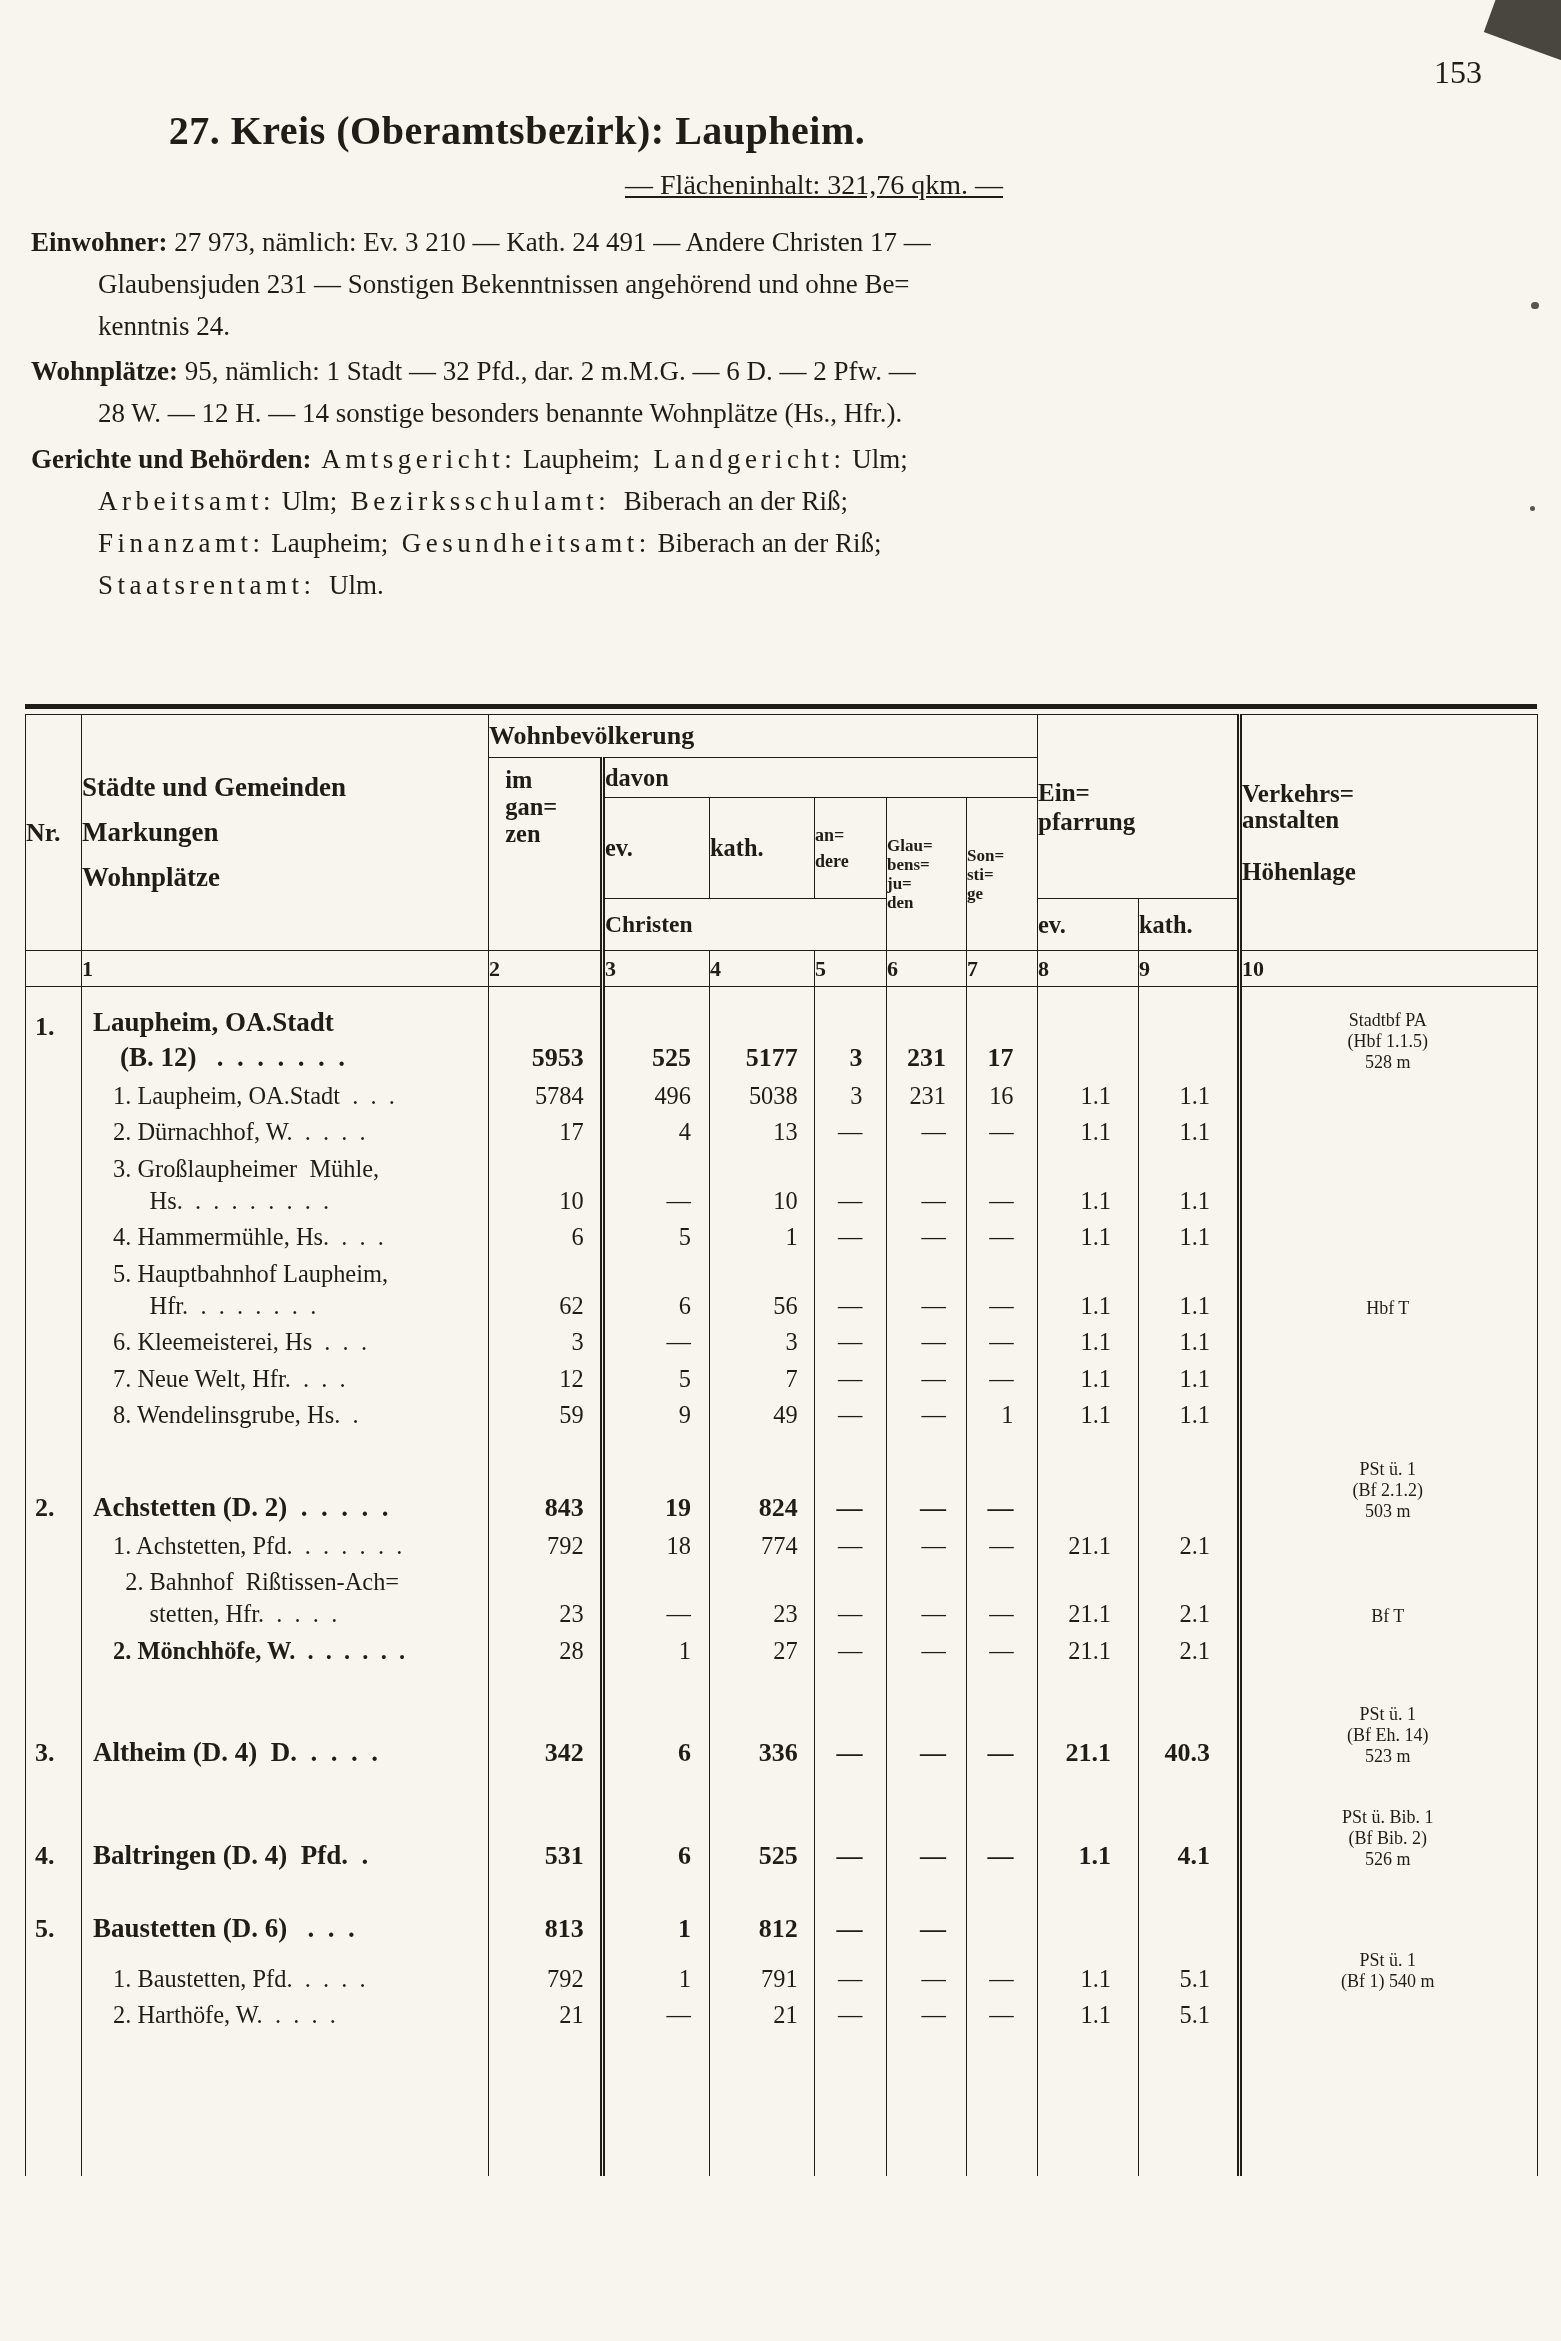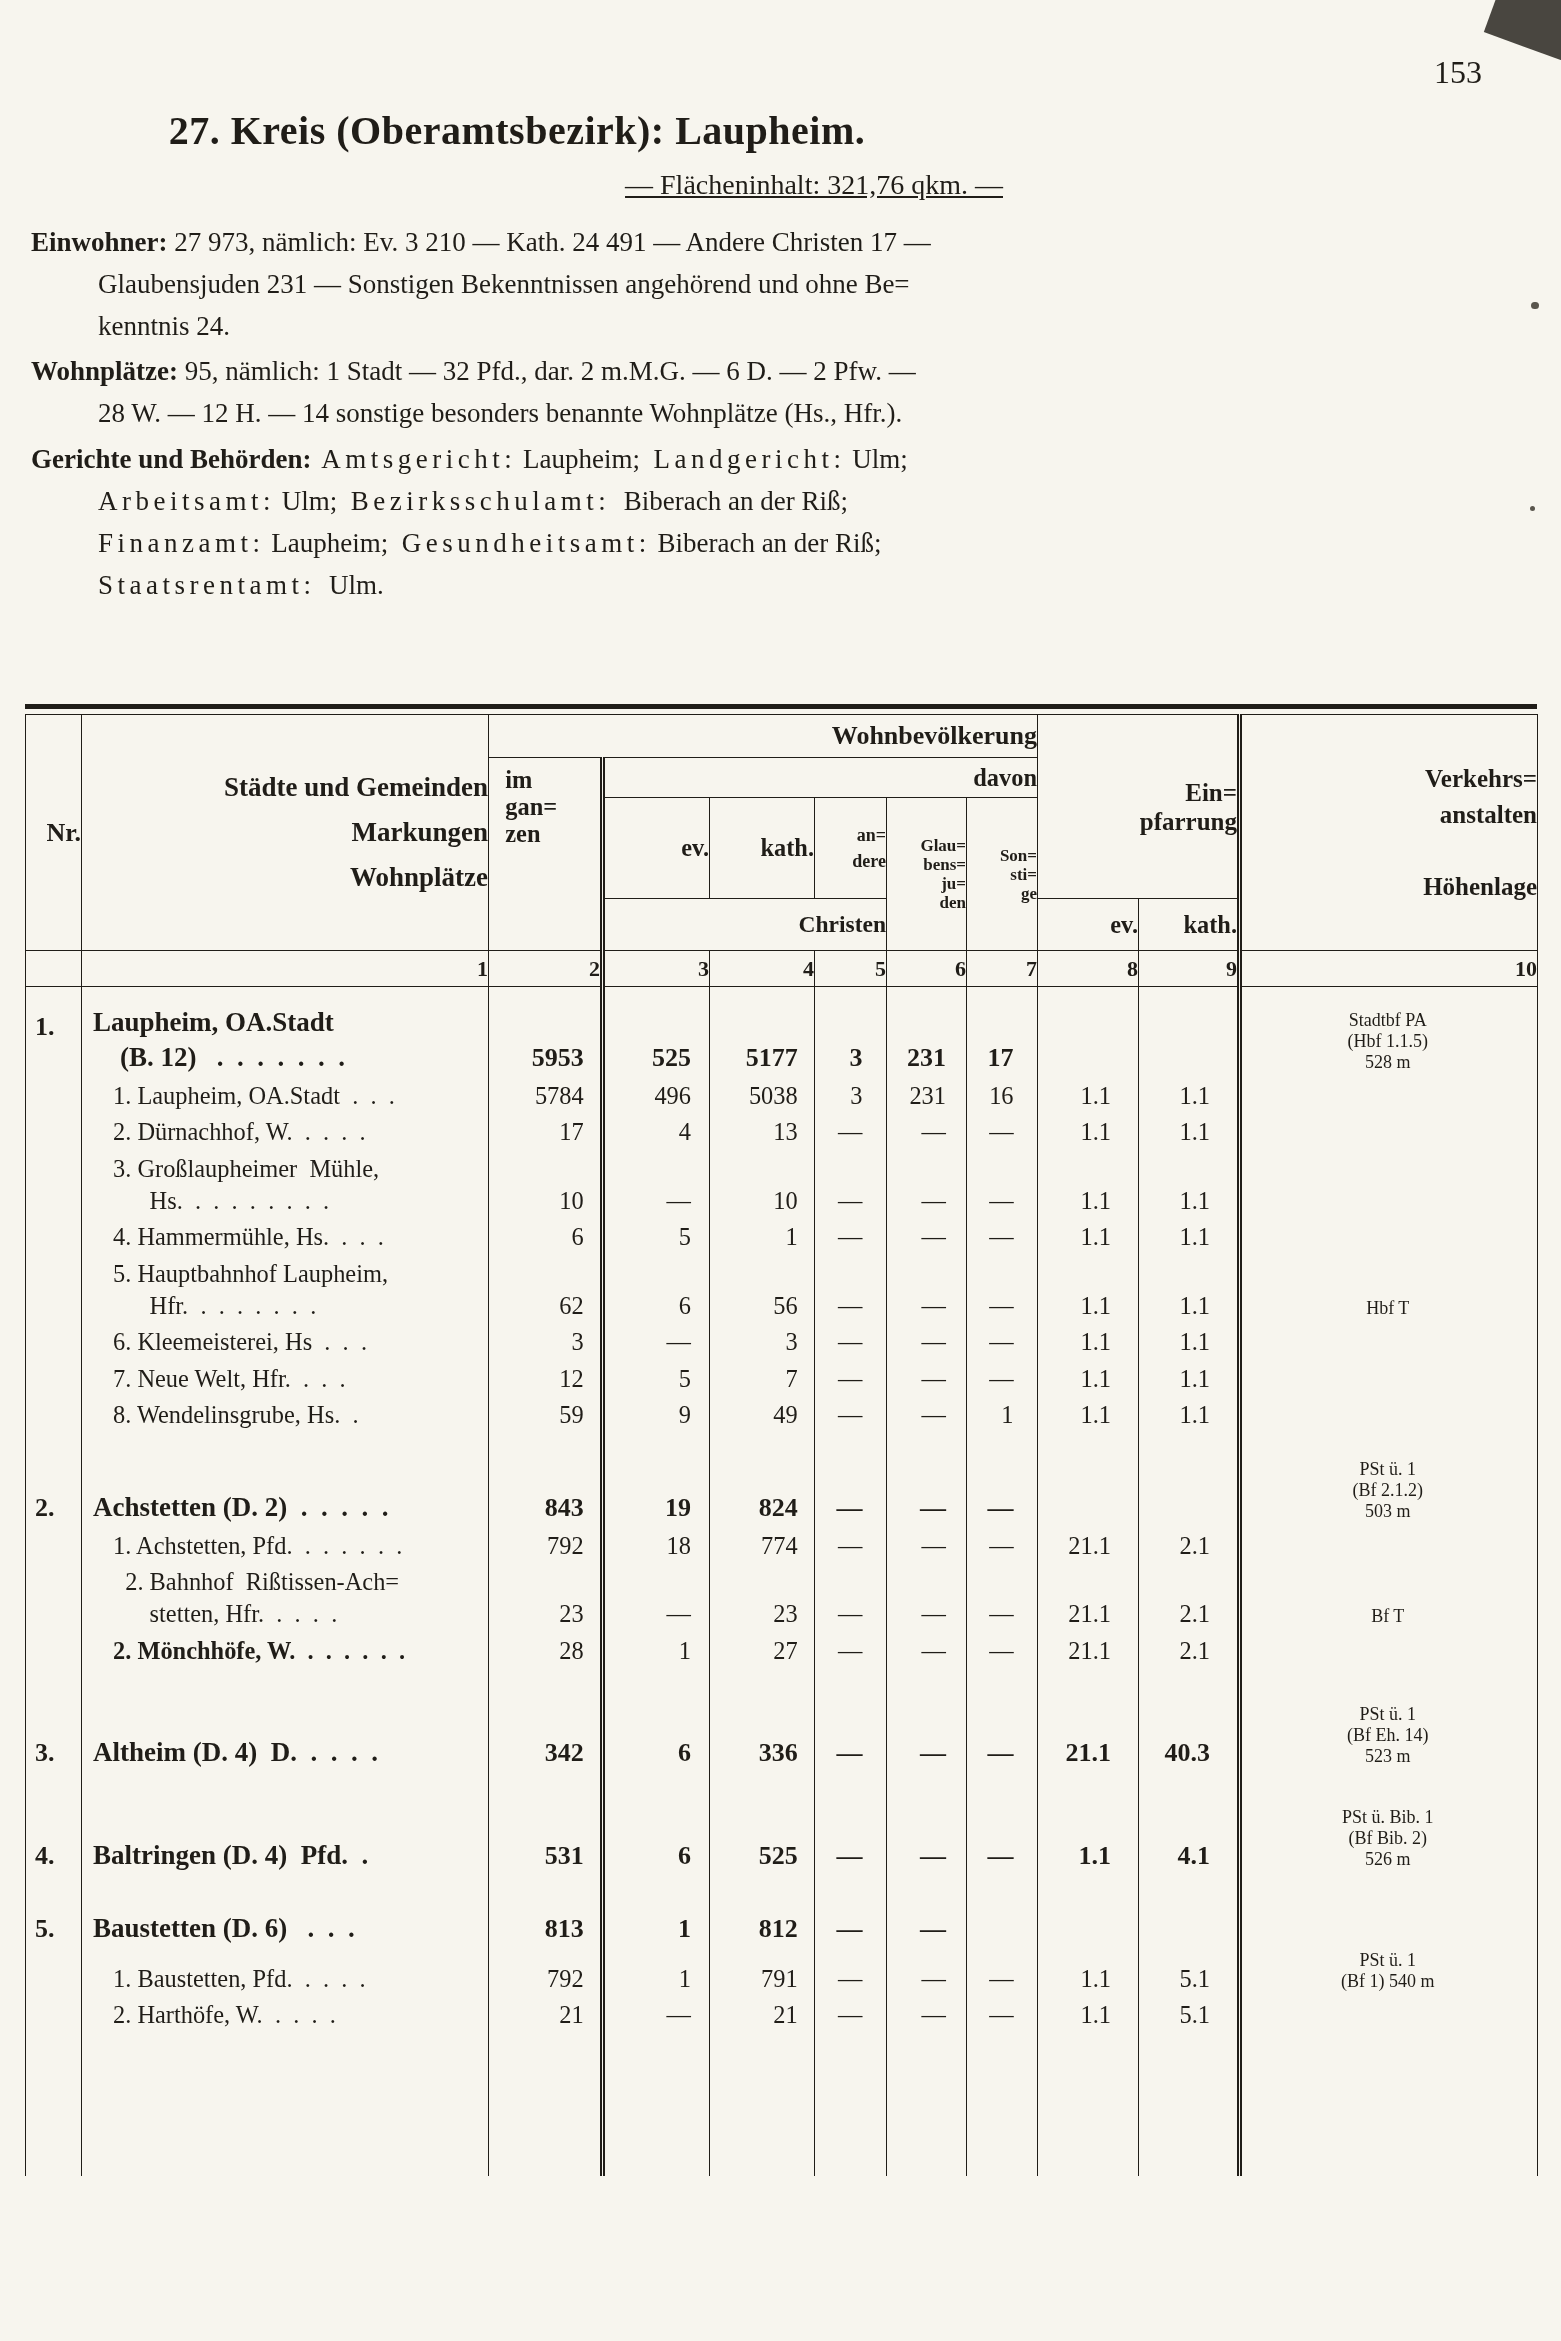--- a/index.html
+++ b/index.html
@@ -26,37 +26,37 @@
 
   .paras { margin-top:20px; font-size:27px; line-height:42px; }
   .para { padding-left:67px; text-indent:-67px; white-space:pre-wrap; margin-top:3.6px; }
   .para b { font-weight:bold; }
   .sp { letter-spacing:4.5px;margin-top:20px; }
 
   
   .topbar { width:1512px; height:5.4px; background:#201d18; margin:98px 0 0 25px; }
   table { width:1512px; margin:5.4px 0 0 25px; border-collapse:collapse; table-layout:fixed;
           border-top:1.8px solid #201d18; border-left:1.8px solid #201d18; border-right:1.8px solid #201d18; }
-  thead th { border:1.8px solid #201d18; font-weight:bold; text-align:right; vertical-align:middle;
+  thead th { border:1.8px solid #201d18; font-weight:bold; text-align:left; vertical-align:middle;
              white-space:pre-line; }
   .dr { border-right:5.4px double #201d18 !important; }
 
   .hr1 { height:43px; } .hr2 { height:40px; } .hr3 { height:101px; } .hr4 { height:52px; } .hrnum { height:36px; }
   th.h-nr { font-size:26px; }
   th.h-staedte { font-size:27px; line-height:45px; }
   th.h-wohnbev { font-size:26px; }
   th.h-davon { font-size:24.4px; font-weight:bold;margin-top:10px; }
   th.h-imganzen { font-size:24.4px; line-height:27px; text-align:left; vertical-align:top; padding:7.2px 0 0 16.3px; }
   th.h-ev, th.h-kath { font-size:24.4px; }
   th.h-andere { font-size:18px; line-height:26px; }
   th.h-glaub, th.h-sonst { font-size:17px; line-height:19px; }
   th.h-christen { font-size:23.5px; }
   th.h-einpf { font-size:25px; line-height:29px; }
   th.h-epev, th.h-epkath { font-size:24.4px; }
-  th.h-verkehr { font-size:25px; line-height:36px; }
+  th.h-verkehr { font-size:25px; line-height:26px; }
   .hrnum th { font-size:22px; }
 
   tbody td { border-left:1.8px solid #201d18; border-right:1.8px solid #201d18;
              vertical-align:bottom; padding-bottom:4.5px; white-space:pre-wrap; }
   tr.sub td  { font-size:24.4px; line-height:32px; }
   tr.main td { font-size:26px; line-height:35px; font-weight:bold; }
   .nr { text-align:left; padding-left:9px; font-weight:bold; font-size:27px; }
   .nm { text-align:left; padding-left:11px; }
   tr.main .nm { font-size:27px; }
   tr.sub .nm { padding-left:31px; font-size:24.4px; }

